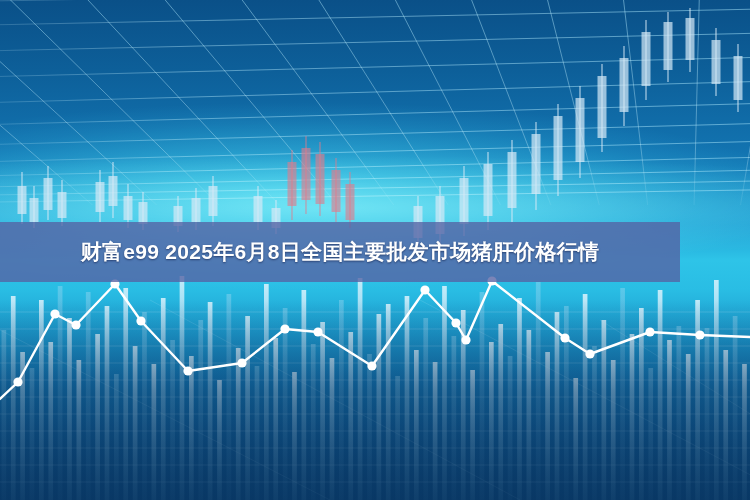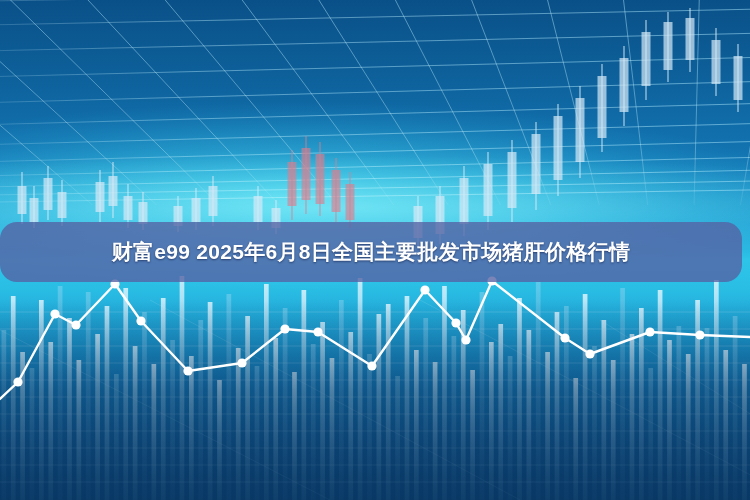--- a/index.html
+++ b/index.html
@@ -47,25 +47,24 @@
   }
 
   
   #bg-bottom{
     top:300px;height:200px;
     background:linear-gradient(to bottom, rgba(6,50,92,0) 0%, rgba(7,52,95,.45) 45%, rgba(8,52,96,.72) 100%);
   }
 
   
   #title-band{
-    position:absolute;left:0;top:222px;width:742px;height:60px;
+    position:absolute;left:0;top:222px;width:680px;height:60px;
     background:rgba(86,98,163,.78);
     display:flex;align-items:center;justify-content:center;
     z-index:40;
-    border-radius:17px;
   }
   #title-text{
     color:#ffffff;
     font-size:21px;
     font-weight:700;
     letter-spacing:.3px;
     white-space:nowrap;
     text-shadow:0 1px 2px rgba(10,20,60,.55);
   }
 

